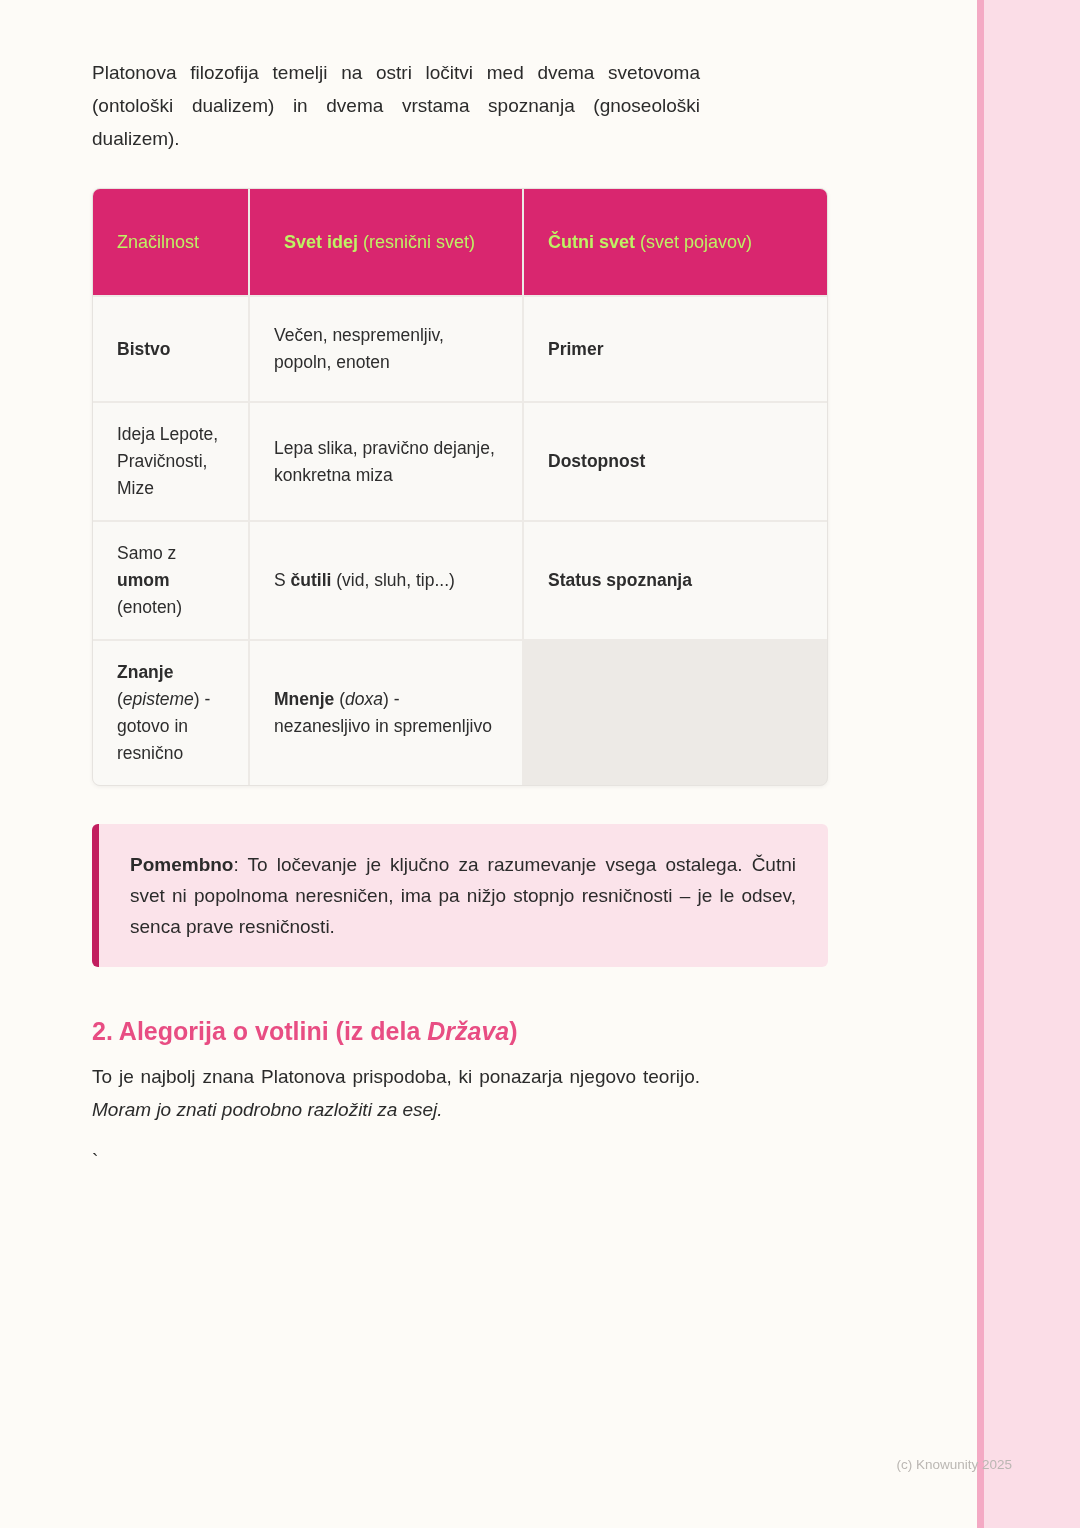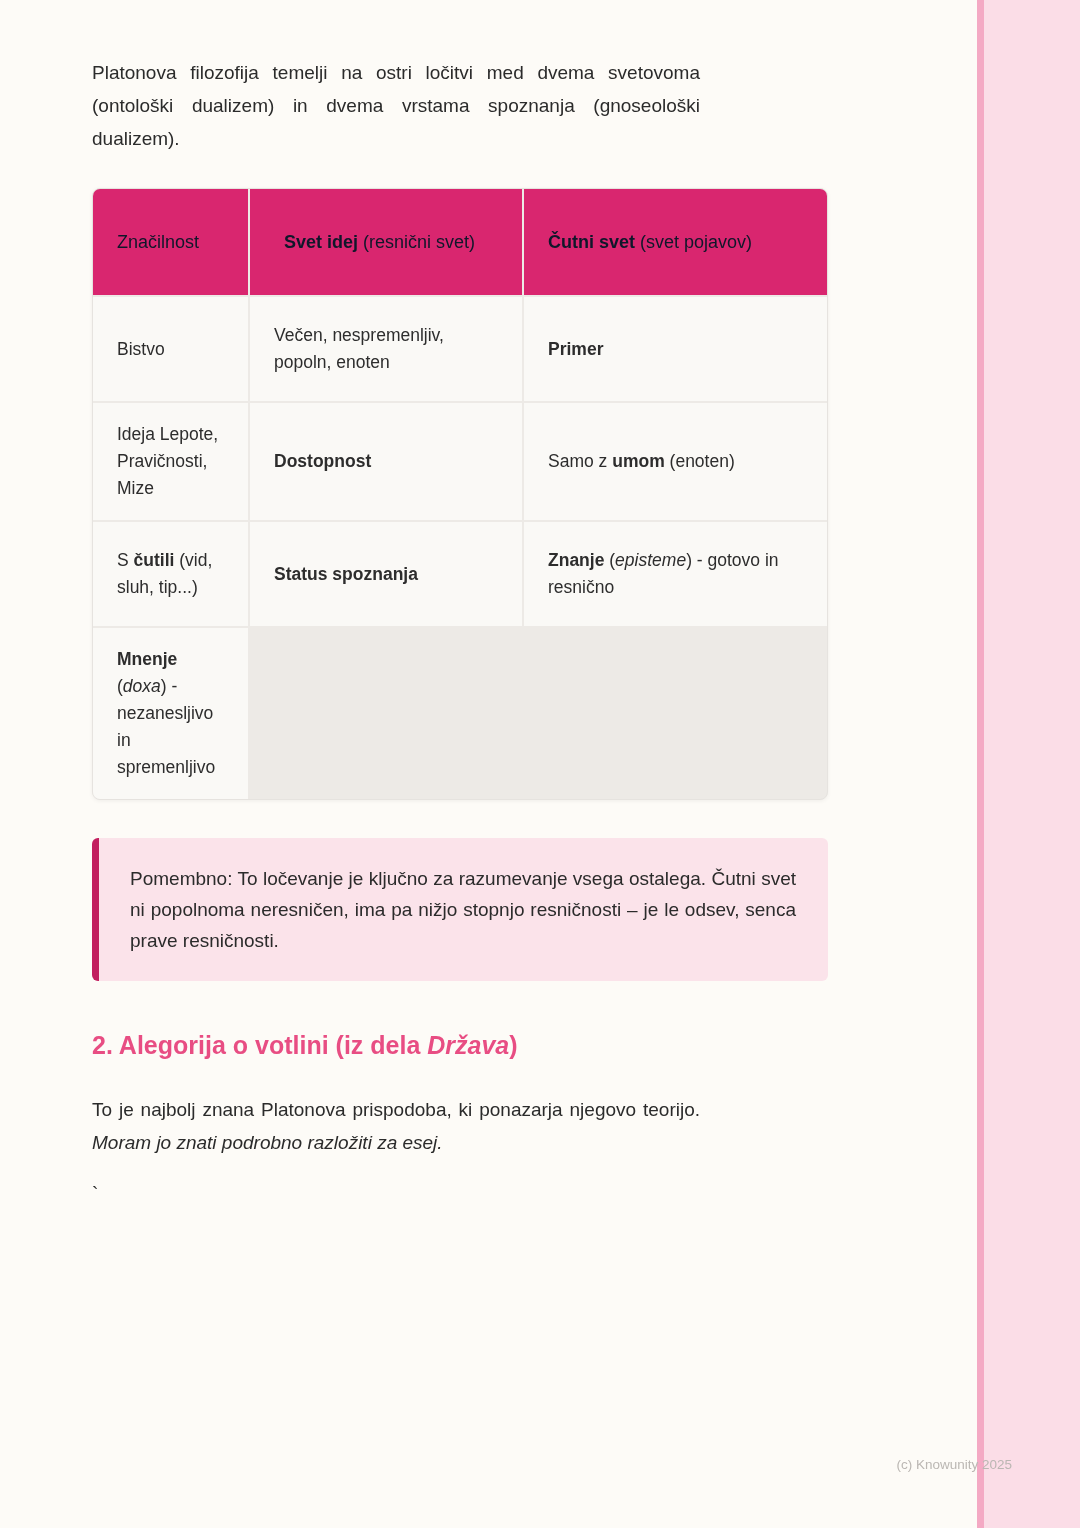--- a/index.html
+++ b/index.html
@@ -60,21 +60,21 @@
     display: flex;
     align-items: center;
     background: #FAF9F6;
     font-size: 17.5px;
     line-height: 27px;
     color: #2d2d2d;
     min-height: 104px;
   }
   .cmp-table .head {
     background: var(--accent, #D9266F);
-    color: #0f172a;
+    color: #bef264;
     font-size: 18px;
     line-height: 28px;
     font-weight: 500;
     min-height: 106px;
   }
   .cmp-table .label { font-weight: 700; }
 
   
   .callout {
     margin-top: 38px;
@@ -90,21 +90,21 @@
   }
 
   
   .section-heading {
     margin-top: 50px;
     font-size: 25px;
     font-weight: 700;
     color: var(--heading, #E84D83);
   }
   .section-para {
-    margin-top: 33px;
+    margin-top: 14px;
     font-size: 19px;
     line-height: 33px;
     text-align: justify;
   }
   .stray {
     margin-top: 24px;
     font-size: 19px;
   }
 
   .footer-copy {
@@ -130,31 +130,34 @@
         <span><span>Značilnost</span></span>
       </div>
     <div class="cell head">
         <span><span style="font-weight: 700; margin-left: 10px;">Svet idej</span><span> (resnični svet)</span></span>
       </div>
     <div class="cell head">
         <span><span style="font-weight: 700;">Čutni svet</span><span> (svet pojavov)</span></span>
       </div>
 
     <div class="cell label">
-        <span><span style="font-weight: 400;">Bistvo</span></span>
+        <span><span style="font-weight: 700;">Bistvo</span></span>
       </div>
     <div class="cell">
         <span><span>Večen, nespremenljiv, popoln, enoten</span></span>
       </div>
 
     <div class="cell label">
         <span><span style="font-weight: 700;">Primer</span></span>
       </div>
     <div class="cell">
         <span><span>Ideja Lepote, Pravičnosti, Mize</span></span>
+      </div>
+    <div class="cell">
+        <span><span>Lepa slika, pravično dejanje, konkretna miza</span></span>
       </div>
 
     <div class="cell label">
         <span><span style="font-weight: 700;">Dostopnost</span></span>
       </div>
     <div class="cell">
         <span><span>Samo z </span><span style="font-weight: 700; margin-top: 12px;">umom</span><span> (enoten)</span></span>
       </div>
     <div class="cell">
         <span><span>S </span><span style="font-weight: 700;">čutili</span><span> (vid, sluh, tip...)</span></span>
@@ -165,21 +168,21 @@
       </div>
     <div class="cell">
         <span><span style="font-weight: 700;">Znanje</span><span> (</span><span style="font-style: italic;">episteme</span><span>) - gotovo in resnično</span></span>
       </div>
     <div class="cell">
         <span><span style="font-weight: 700;">Mnenje</span><span> (</span><span style="font-style: italic;">doxa</span><span>) - nezanesljivo in spremenljivo</span></span>
       </div>
   </div>
 
   <div class="callout">
-    <span><span><span style="font-weight: 400;">Pomembno</span><span>: To ločevanje je ključno za razumevanje vsega ostalega. Čutni svet ni popolnoma neresničen, ima pa nižjo stopnjo resničnosti – je le odsev, senca prave resničnosti.</span></span></span>
+    <span><span><span style="font-weight: 700;">Pomembno</span><span>: To ločevanje je ključno za razumevanje vsega ostalega. Čutni svet ni popolnoma neresničen, ima pa nižjo stopnjo resničnosti – je le odsev, senca prave resničnosti.</span></span></span>
   </div>
 
   <h2 class="section-heading"><span><span>2. Alegorija o votlini (iz dela </span><span style="font-style: italic;">Država</span><span>)</span></span></h2>
 
   <p class="section-para"><span><span>To je najbolj znana Platonova prispodoba, ki ponazarja njegovo teorijo. </span><span style="font-style: italic;">Moram jo znati podrobno razložiti za esej.</span></span></p>
 
   <p class="stray">`</p>
 
 </div>
 

